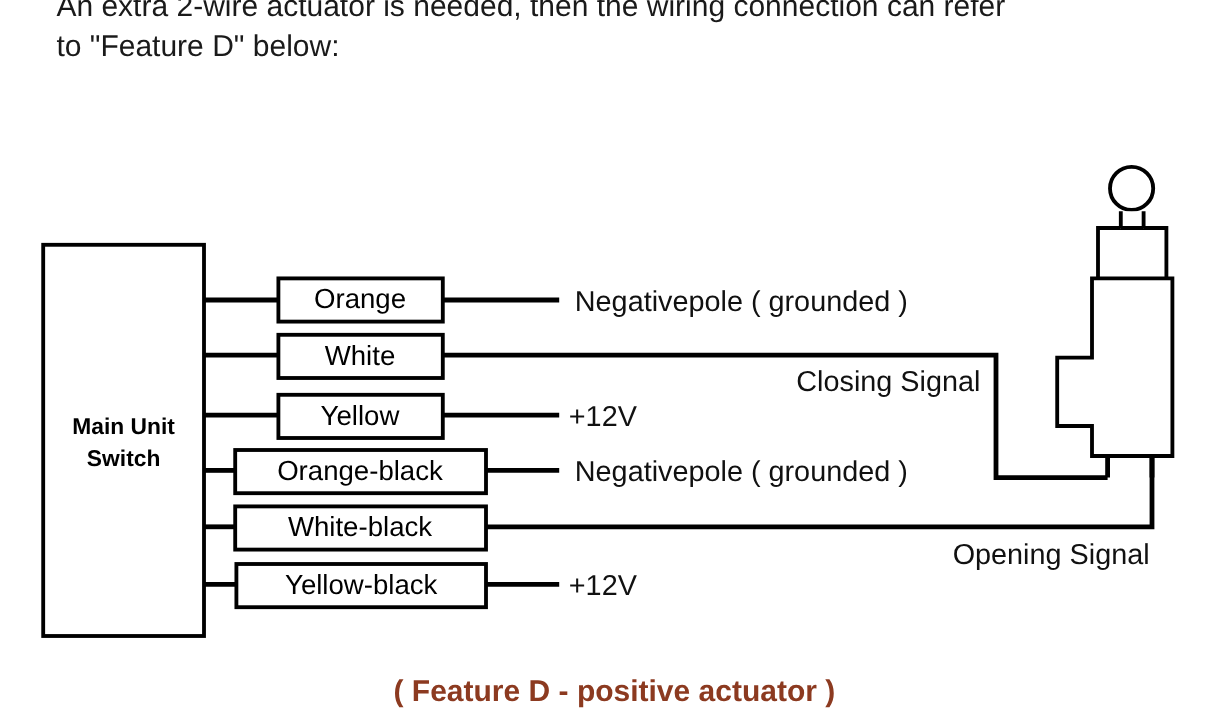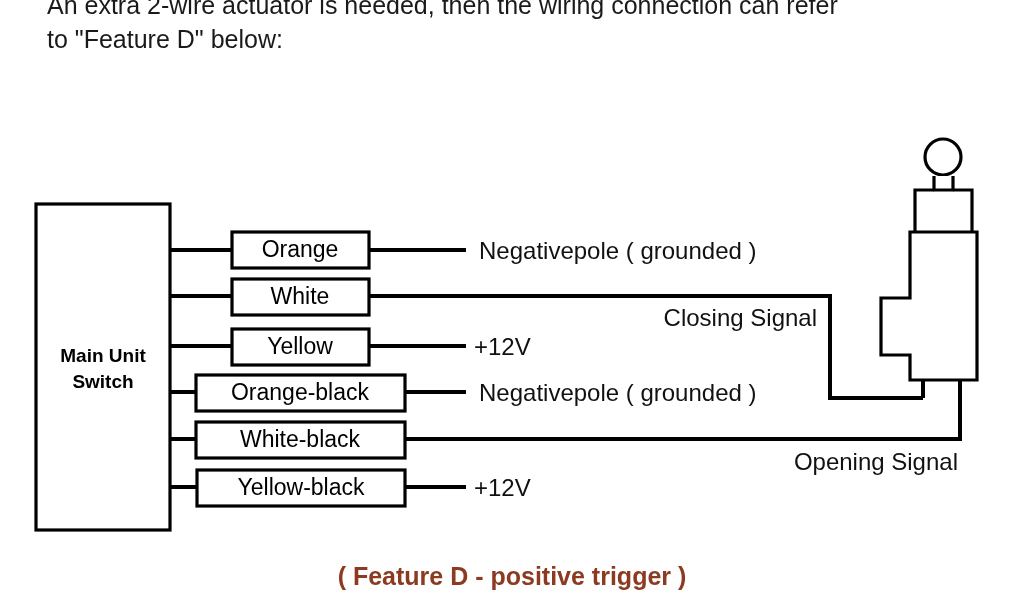--- a/index.html
+++ b/index.html
@@ -135,14 +135,14 @@
       <polyline class="outline" points="972,232 972,190 953,190" fill="none"></polyline>
 
       <path class="outline" d="M 910,232 L 977,232 L 977,380 L 910,380 L 910,355 L 881,355 L 881,298 L 910,298 Z"></path>
 
       <line class="wire" x1="923" y1="380" x2="923" y2="398"></line>
       <line class="wire" x1="960" y1="380" x2="960" y2="398"></line>
     </g>
 
   </svg>
 
-  <div class="caption">( Feature D - positive trigger )</div>
+  <div class="caption">( Feature D - positive actuator )</div>
 </div>
 
 </body></html>

